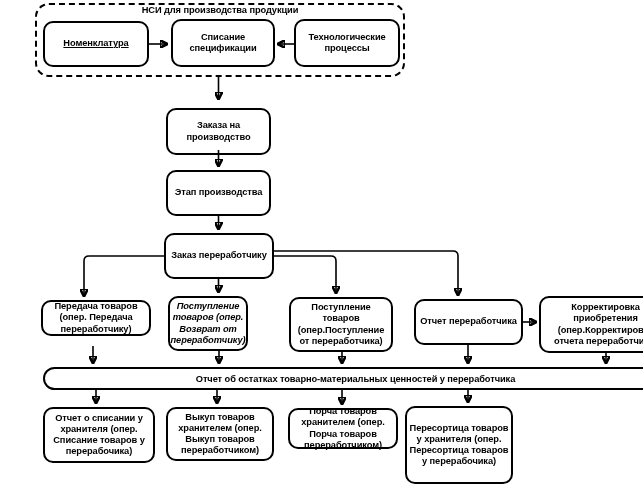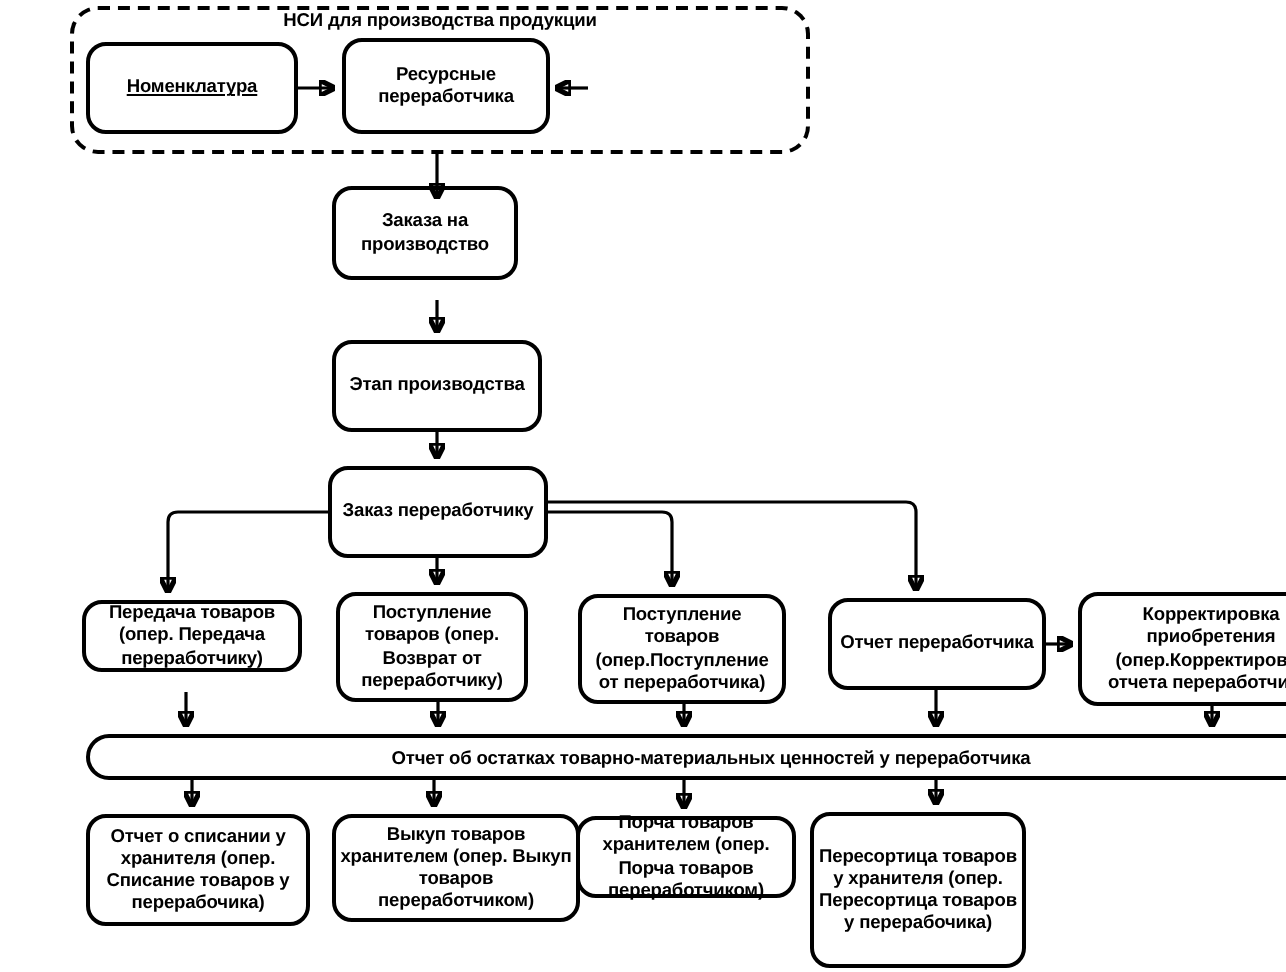--- a/index.html
+++ b/index.html
@@ -72,36 +72,37 @@
 </style>
 </head>
 <body>
 
 <div class="canvas">
 
   <div class="group" style="left:4px;top:3px;width:370px;height:74px;"></div>
   <div class="group-title" style="left:4px;top:5px;width:370px;">НСИ для производства продукции</div>
 
   <div class="node" style="left:12px;top:21px;width:106px;height:46px;text-decoration:underline;">Номенклатура</div>
-  <div class="node" style="left:140px;top:19px;width:104px;height:48px;">Ресурсные переработчика</div>
+  <div class="node" style="left:140px;top:19px;width:104px;height:48px;">Списание спецификации</div>
+  <div class="node" style="left:263px;top:19px;width:106px;height:48px;">Технологические процессы</div>
 
-  <div class="node" style="left:135px;top:93px;width:93px;height:47px;">Заказа на производство</div>
+  <div class="node" style="left:135px;top:108px;width:105px;height:47px;">Заказа на производство</div>
   <div class="node" style="left:133px;top:233px;width:110px;height:46px;">Заказ переработчику</div>
   <div class="node nowrap" style="left:135px;top:170px;width:105px;height:46px;">Этап производства</div>
 
   <div class="node" style="left:10px;top:300px;width:110px;height:36px;">Передача товаров (опер. Передача переработчику)</div>
-  <div class="node" style="left:137px;top:296px;width:96px;height:55px;">Поступление товаров (опер. Возврат от переработчику)</div>
+  <div class="node" style="left:137px;top:296px;width:80px;height:55px;font-style:italic;">Поступление товаров (опер. Возврат от переработчику)</div>
   <div class="node" style="left:258px;top:297px;width:104px;height:55px;">Поступление товаров (опер.Поступление от переработчика)</div>
   <div class="node" style="left:383px;top:299px;width:109px;height:46px;">Отчет переработчика</div>
   <div class="node" style="left:508px;top:296px;width:133px;height:57px;">Корректировка приобретения (опер.Корректировка отчета переработчика)</div>
 
   <div class="bar" style="left:12px;top:367px;width:625px;height:23px;">Отчет об остатках товарно-материальных ценностей у переработчика</div>
 
   <div class="node" style="left:12px;top:407px;width:112px;height:56px;">Отчет о списании у хранителя (опер. Списание товаров у перерабочика)</div>
-  <div class="node" style="left:135px;top:407px;width:124px;height:54px;">Выкуп товаров хранителем (опер. Выкуп товаров переработчиком)</div>
+  <div class="node" style="left:135px;top:407px;width:108px;height:54px;">Выкуп товаров хранителем (опер. Выкуп товаров переработчиком)</div>
   <div class="node" style="left:257px;top:408px;width:110px;height:41px;">Порча товаров хранителем (опер. Порча товаров переработчиком)</div>
   <div class="node" style="left:374px;top:406px;width:108px;height:78px;">Пересортица товаров у хранителя (опер. Пересортица товаров у перерабочика)</div>
 
   <svg class="wires" viewBox="0 0 643 486">
     <defs>
       <marker id="ah" markerWidth="5" markerHeight="5" refX="4" refY="2.5" orient="auto">
         <path d="M0,0 L5,2.5 L0,5 z" fill="#000" stroke="none"></path>
       </marker>
     </defs>
     <path marker-end="url(#ah)" d="M118,44 L135,44"></path>

